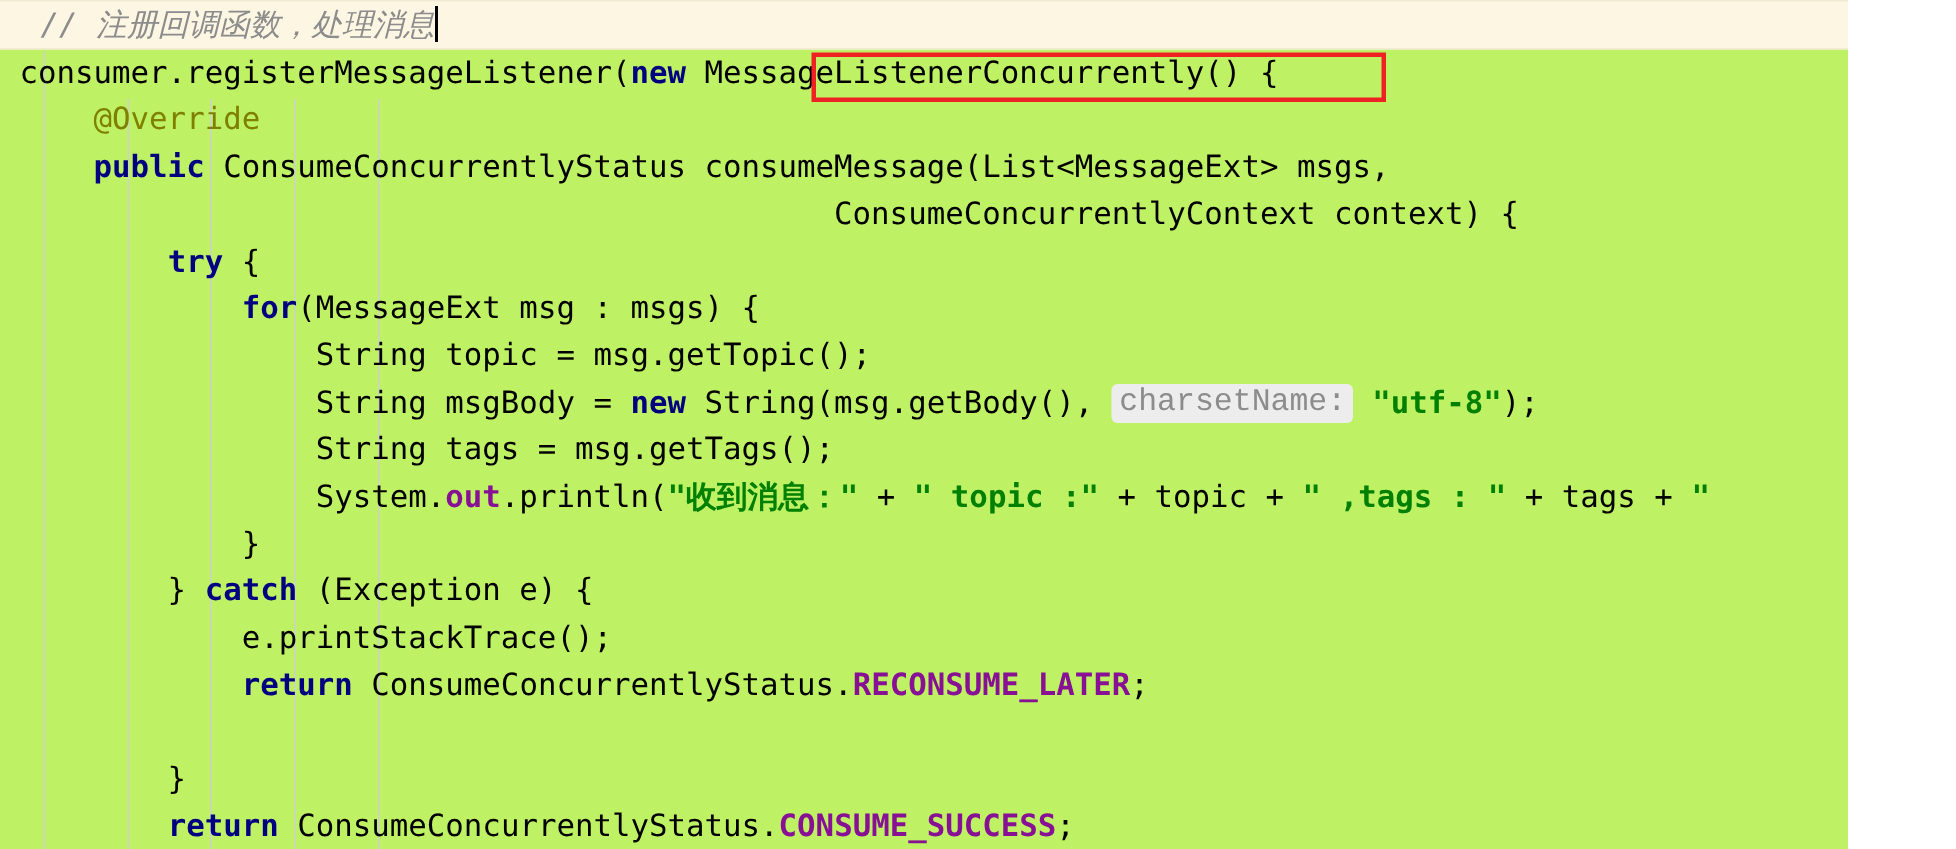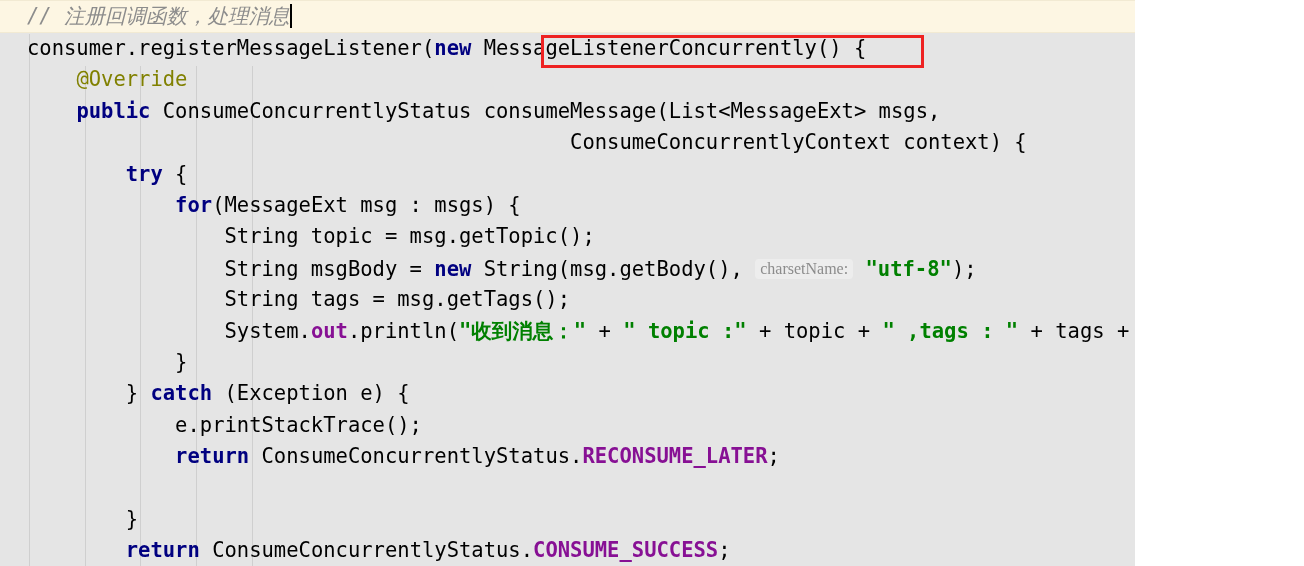--- a/index.html
+++ b/index.html
@@ -9,23 +9,23 @@
   }
   body {
     width: 1304px;
     height: 566px;
     overflow: hidden;
     font-family: "DejaVu Sans Mono", "Liberation Mono", monospace;
   }
 
   #editor {
     position: relative;
-    width: 1135px;
+    width: 1232px;
     height: 566px;
-    background: #e5e5e5;
+    background: #bef264;
     overflow: hidden;
   }
 
   
   .guides {
     position: absolute;
     left: 0; top: 0;
     width: 1304px; height: 566px;
     pointer-events: none;
   }
@@ -42,21 +42,21 @@
     width: 1304px;
     font-size: 20.5px;
     line-height: 31.4px;
     white-space: pre;
     color: #000000;
     letter-spacing: 0px;
   }
   .line {
     height: 31.4px;
     white-space: pre;
-    padding-left: 27px;
+    padding-left: 13px;
     box-sizing: border-box;
     position: relative;
   }
   .line.caret-line {
     background: #fdf6e3;
     border-top: 1px solid #f2ead3;
     border-bottom: 1px solid #f2ead3;
     height: 33px;
     padding-left: 27px;
   }
@@ -64,22 +64,22 @@
   
   .kw       { color: #000080; font-weight: bold; }
   .str      { color: #008000; font-weight: bold; }
   .cmt      { color: #8c8c8c; font-style: italic; }
   .anno     { color: #808000; }
   .field    { color: #871094; font-weight: bold; }
   .plain    { color: #000000; }
 
   
   .hint {
-    font-family: Liberation Serif, serif;
-    font-size: 16px;
+    font-family: Liberation Mono, monospace;
+    font-size: 21px;
     color: #8c8c8c;
     background: #ededed;
     border-radius: 4px;
     padding: 1px 5px 2px 5px;
     vertical-align: 2px;
     letter-spacing: 0;
   }
 
   
   .caret {

